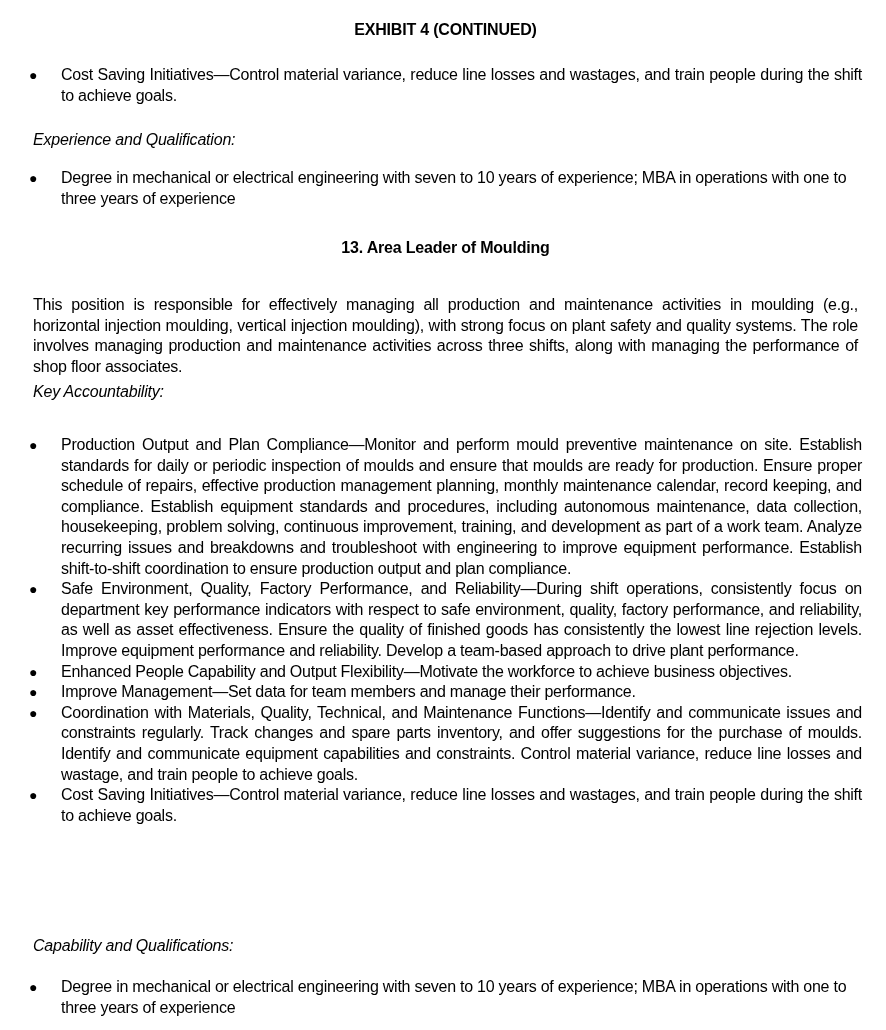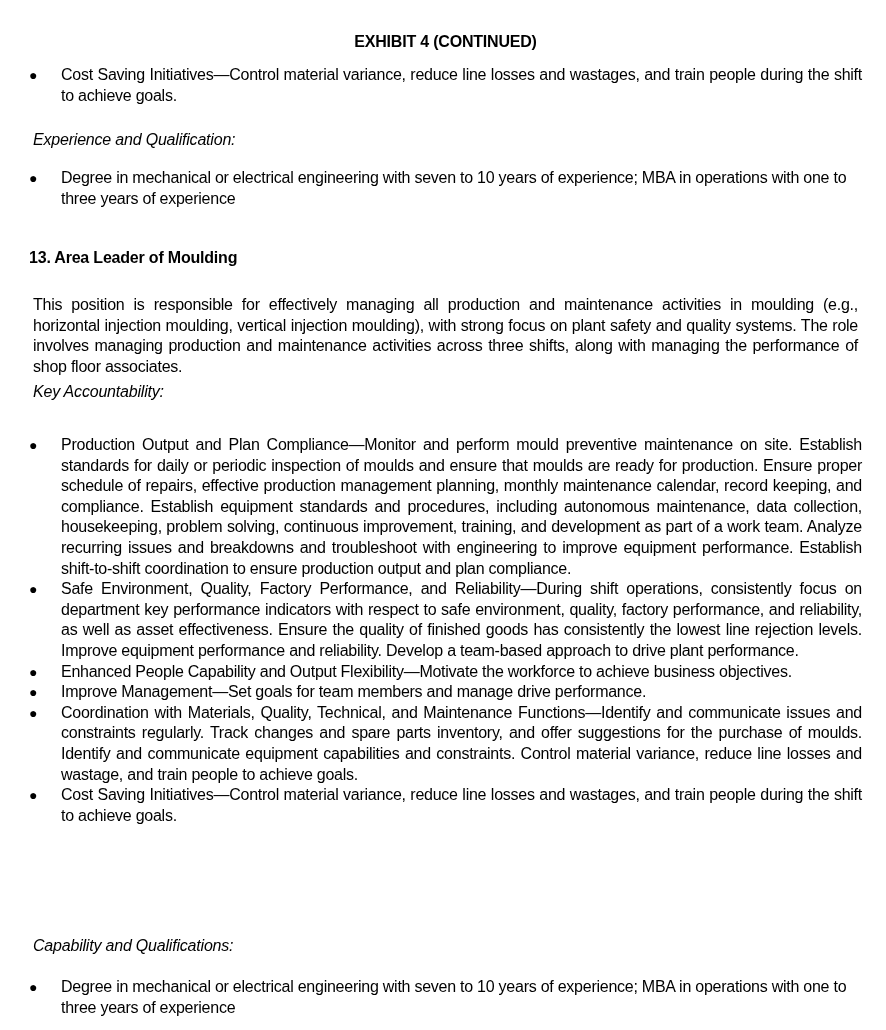--- a/index.html
+++ b/index.html
@@ -4,21 +4,21 @@
   <style>
     html, body { margin: 0; padding: 0; background: #ffffff; }
     body {
       width: 886px; height: 1030px; overflow: hidden;
       font-family: "Liberation Sans", sans-serif;
       font-size: 16px; color: #000000;
       position: relative;
     }
     .page { position: absolute; left: 29px; top: 0; width: 833px; }
     .exhibit-title {
-      position: absolute; left: 0; width: 833px; top: 32px;
+      position: absolute; left: 0; width: 833px; top: 20px;
       text-align: center; font-weight: bold; font-size: 16px; line-height: 20px;
       letter-spacing: -0.2px;
     }
     .block { position: absolute; left: 0; width: 833px; }
     .bullet-list { list-style: none; margin: 0; padding: 0; }
     .bullet-item {
       position: relative; padding-left: 32px;
       line-height: 20.6px; text-align: justify;
       letter-spacing: -0.25px;
     }
@@ -54,21 +54,21 @@
 
   <div class="block" style="top:168px;">
     <ul class="bullet-list">
       <li class="bullet-item nojust">
         <span class="bullet-dot">●</span>
         <span>Degree in mechanical or electrical engineering with seven to 10 years of experience; MBA in operations with one to three years of experience</span>
       </li>
     </ul>
   </div>
 
-  <div class="block" style="top:248px;">
+  <div class="block" style="top:238px;text-align:center;">
     <p class="section-title">13. Area Leader of Moulding</p>
   </div>
 
   <div class="block" style="top:291px;">
     <p class="para">This position is responsible for effectively managing all production and maintenance activities in moulding (e.g., horizontal injection moulding, vertical injection moulding), with strong focus on plant safety and quality systems. The role involves managing production and maintenance activities across three shifts, along with managing the performance of shop floor associates.</p>
   </div>
 
   <div class="block" style="top:378px;">
     <p class="subhead">Key Accountability:</p>
   </div>
@@ -82,21 +82,21 @@
       <li class="bullet-item">
         <span class="bullet-dot">●</span>
         <span class="lead">Safe Environment, Quality, Factory Performance, and Reliability</span><span>—</span><span>During shift operations, consistently focus on department key performance indicators with respect to safe environment, quality, factory performance, and reliability, as well as asset effectiveness. Ensure the quality of finished goods has consistently the lowest line rejection levels. Improve equipment performance and reliability. Develop a team-based approach to drive plant performance.</span>
       </li>
       <li class="bullet-item">
         <span class="bullet-dot">●</span>
         <span class="lead">Enhanced People Capability and Output Flexibility</span><span>—</span><span>Motivate the workforce to achieve business objectives.</span>
       </li>
       <li class="bullet-item">
         <span class="bullet-dot">●</span>
-        <span class="lead">Improve Management</span><span>—</span><span>Set goals for team members and manage drive performance.</span>
+        <span class="lead">Improve Management</span><span>—</span><span>Set data for team members and manage their performance.</span>
       </li>
       <li class="bullet-item">
         <span class="bullet-dot">●</span>
         <span class="lead">Coordination with Materials, Quality, Technical, and Maintenance Functions</span><span>—</span><span>Identify and communicate issues and constraints regularly. Track changes and spare parts inventory, and offer suggestions for the purchase of moulds. Identify and communicate equipment capabilities and constraints. Control material variance, reduce line losses and wastage, and train people to achieve goals.</span>
       </li>
       <li class="bullet-item">
         <span class="bullet-dot">●</span>
         <span class="lead">Cost Saving Initiatives</span><span>—</span><span>Control material variance, reduce line losses and wastages, and train people during the shift to achieve goals.</span>
       </li>
     </ul>

